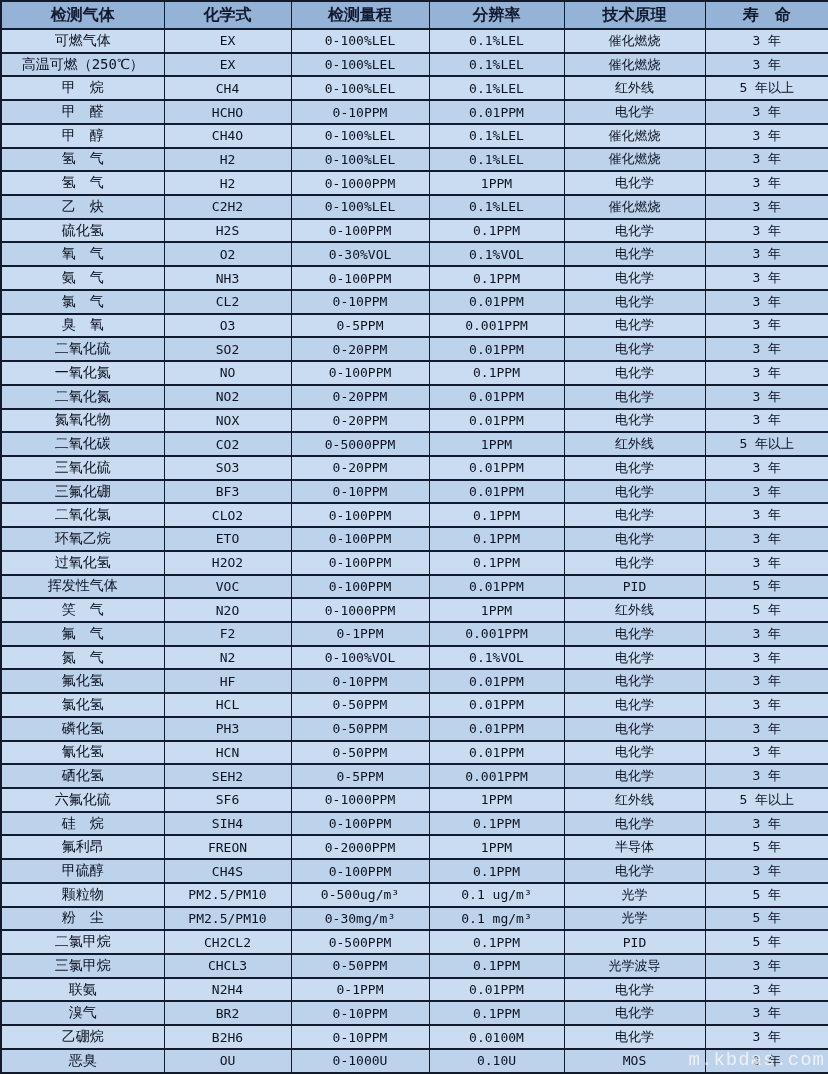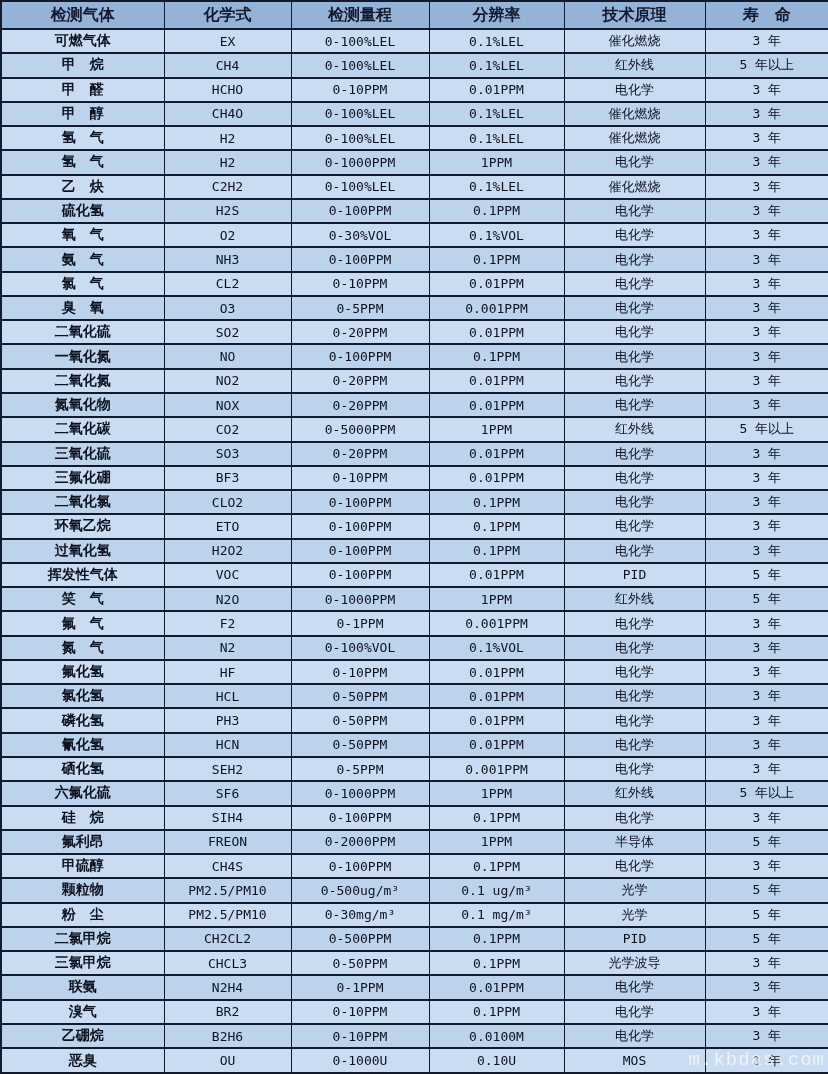--- a/index.html
+++ b/index.html
@@ -27,21 +27,21 @@
     color:#0d1320;
   }
   .gas-table thead th{
     background:#95b3d7;
     font-size:16px;
     font-weight:bold;
     height:26px;
     color:#121a30;
   }
   .gas-table tbody td{font-size:13px;}
-  .gas-table tbody td:first-child{font-size:14px;font-weight:bold;}
+  .gas-table tbody td:first-child{font-size:14px;}
   .gas-table tbody tr:nth-child(odd) td{background:#cadcf2;}
   .gas-table tbody tr:nth-child(even) td{background:#bdd2eb;}
   .watermark{
     position:absolute;
     right:3px;bottom:3px;
     font-size:19px;
     letter-spacing:1px;
     color:rgba(247,247,247,0.85);
     pointer-events:none;
     font-family:Liberation Mono, monospace;
@@ -73,20 +73,28 @@
     <tbody>
         <tr>
           <td>可燃气体</td>
           <td>EX</td>
           <td>0-100%LEL</td>
           <td>0.1%LEL</td>
           <td>催化燃烧</td>
           <td>3 年</td>
         </tr>
         <tr>
+          <td>高温可燃（250℃）</td>
+          <td>EX</td>
+          <td>0-100%LEL</td>
+          <td>0.1%LEL</td>
+          <td>催化燃烧</td>
+          <td>3 年</td>
+        </tr>
+        <tr>
           <td>甲　烷</td>
           <td>CH4</td>
           <td>0-100%LEL</td>
           <td>0.1%LEL</td>
           <td>红外线</td>
           <td>5 年以上</td>
         </tr>
         <tr>
           <td>甲　醛</td>
           <td>HCHO</td>

